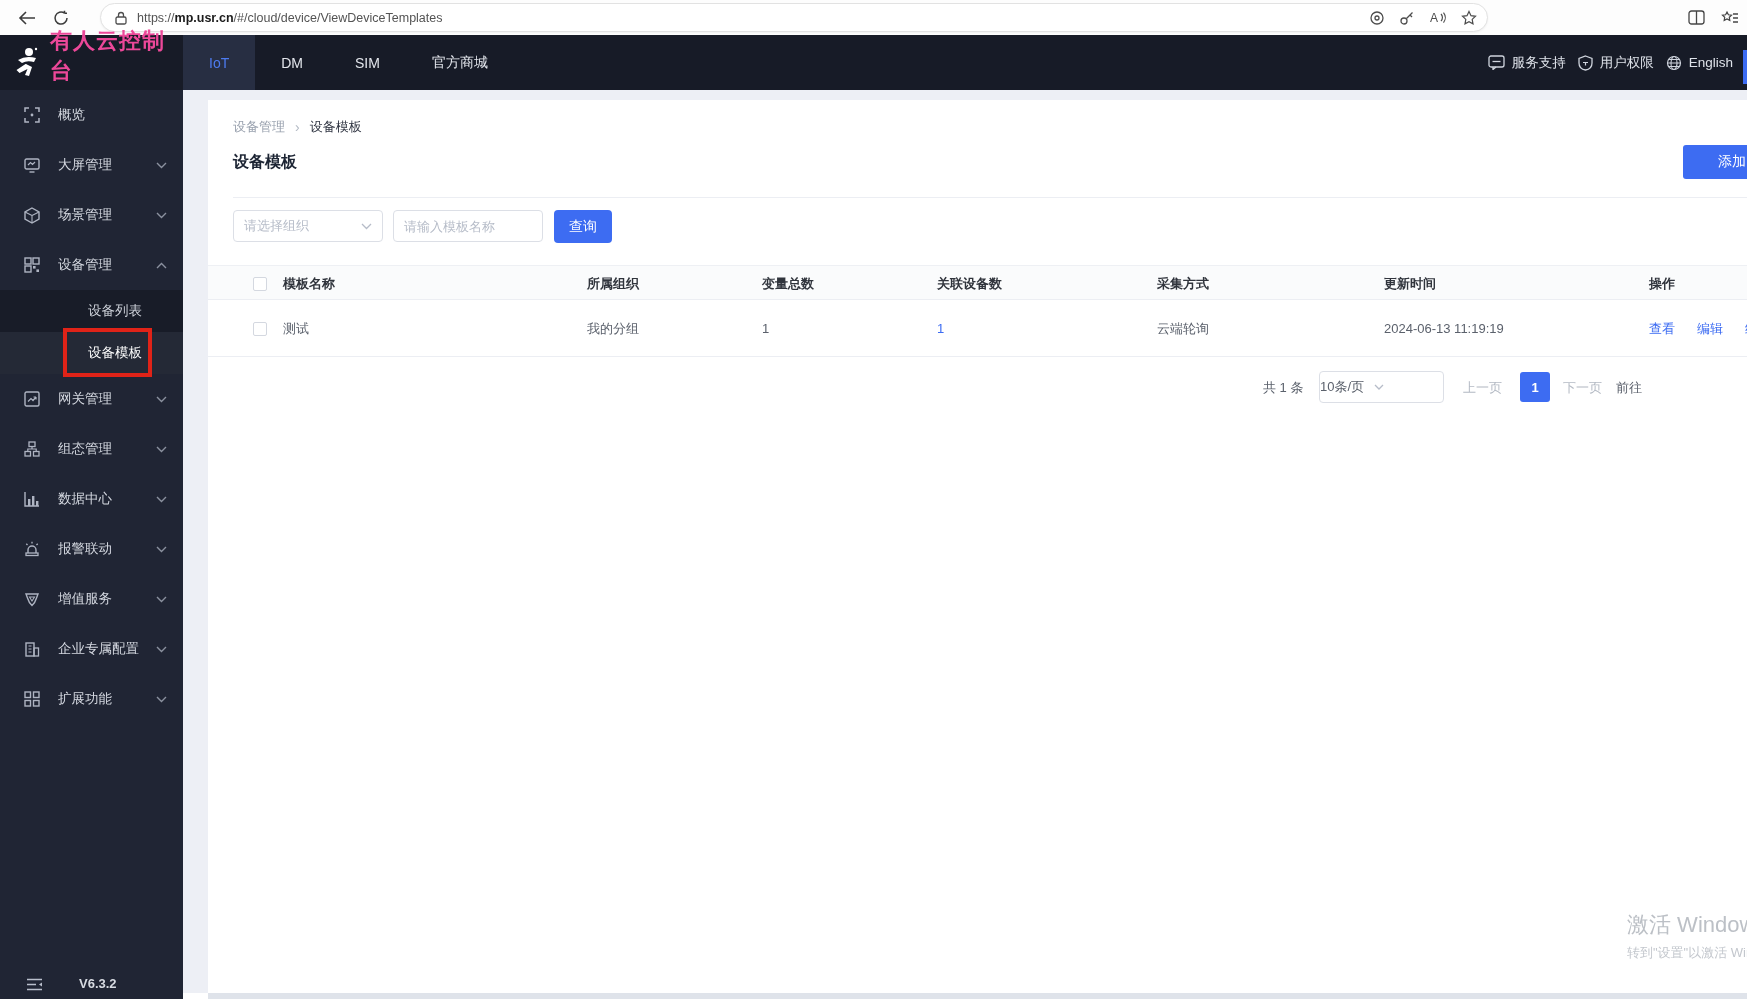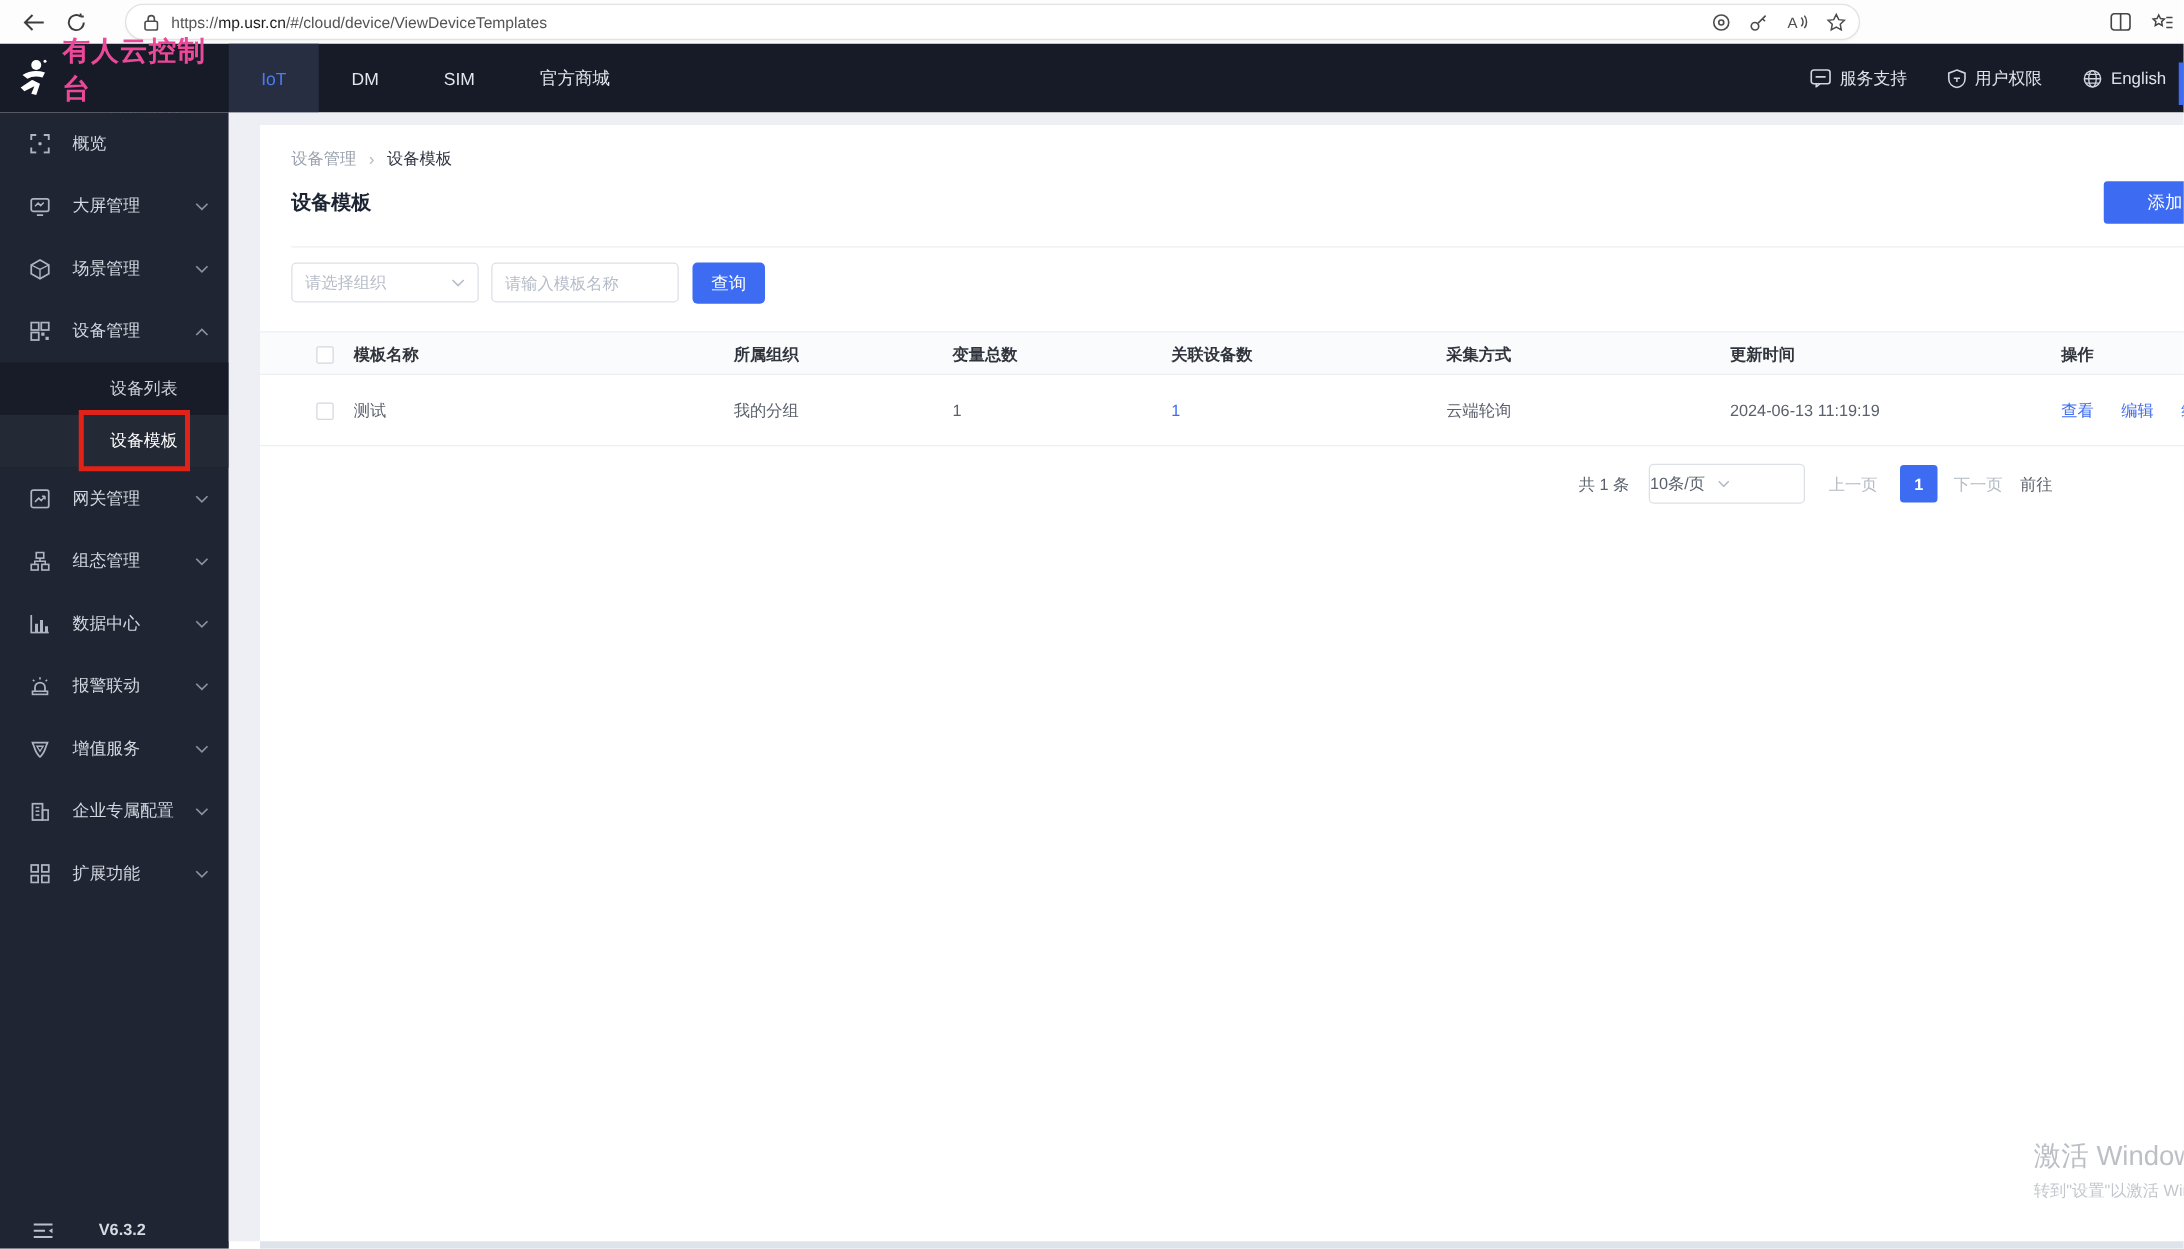--- a/index.html
+++ b/index.html
@@ -12,37 +12,37 @@
   .browser-bar { position:absolute; left:0; top:0; width:1747px; height:35px;
     background:#fdfdfd; display:flex; align-items:center; }
   .b-icon { width:34px; height:28px; display:flex; align-items:center; justify-content:center;
     color:#3c3c3c; font-size:17px; cursor:pointer; }
   .back-ic { margin-left:10px; }
   .url-pill { position:absolute; left:100px; top:3px; width:1388px; height:29px;
     background:#fff; border:1px solid #e2e2e2; border-radius:15px;
     display:flex; align-items:center; box-shadow:0 1px 2px rgba(0,0,0,.05); }
   .lock-wrap { margin-left:14px; color:#4d4d4d; }
   .url-text { margin-left:10px; font-size:12.5px; color:#545454; white-space:nowrap; }
-  .url-host { color:#1b1b1b; font-weight:400; }
+  .url-host { color:#1b1b1b; font-weight:700; }
   .pill-right { position:absolute; right:10px; top:0; height:27px; display:flex; align-items:center; gap:14px; color:#4d4d4d; }
   .chrome-right { position:absolute; right:8px; top:3px; height:29px; display:flex; align-items:center; gap:16px; color:#454545; }
 
   
   .app-header { position:absolute; left:0; top:35px; width:1747px; height:55px;
     background:#171b27; display:flex; align-items:stretch; }
   .logo-block { width:183px; display:flex; align-items:center; padding-left:12px; }
   .logo-mark { color:#fff; margin-right:8px; }
   .logo-texts { display:flex; flex-direction:column; align-items:center; }
   .logo-title { color:#ec4899; font-size:22px; font-weight:700; letter-spacing:1px; }
   .logo-sub { color:#c3c8d2; font-size:11px; margin-top:1px; }
   .nav-tabs { display:flex; align-items:stretch; }
   .nav-tab { display:flex; align-items:center; padding:0 26px; font-size:14px;
     color:#e3e6ec; cursor:pointer; }
   .nav-tab.active { background:#272e42; color:#4d7bf0; }
-  .header-right { position:absolute; right:14px; top:0; height:55px; display:flex; align-items:center; gap:32px; }
+  .header-right { position:absolute; right:14px; top:0; height:55px; display:flex; align-items:center; gap:12px; }
   .hr-item { display:flex; align-items:center; gap:7px; color:#dfe3ea; font-size:13.5px; cursor:pointer; }
   .hr-item svg { color:#cfd4dd; }
   .header-sliver { position:absolute; right:0; top:15px; width:4px; height:34px; background:#3d6cf2; }
 
   
   .sidebar { position:absolute; left:0; top:90px; width:183px; height:909px; background:#202534; }
   .side-item { height:50px; display:flex; align-items:center; padding-left:24px;
     color:#d4d8e0; font-size:13.5px; cursor:pointer; position:relative; }
   .si-icon { width:17px; margin-right:17px; color:#aeb4c2; display:flex; }
   .si-chevron { position:absolute; right:16px; color:#8b919f; }

